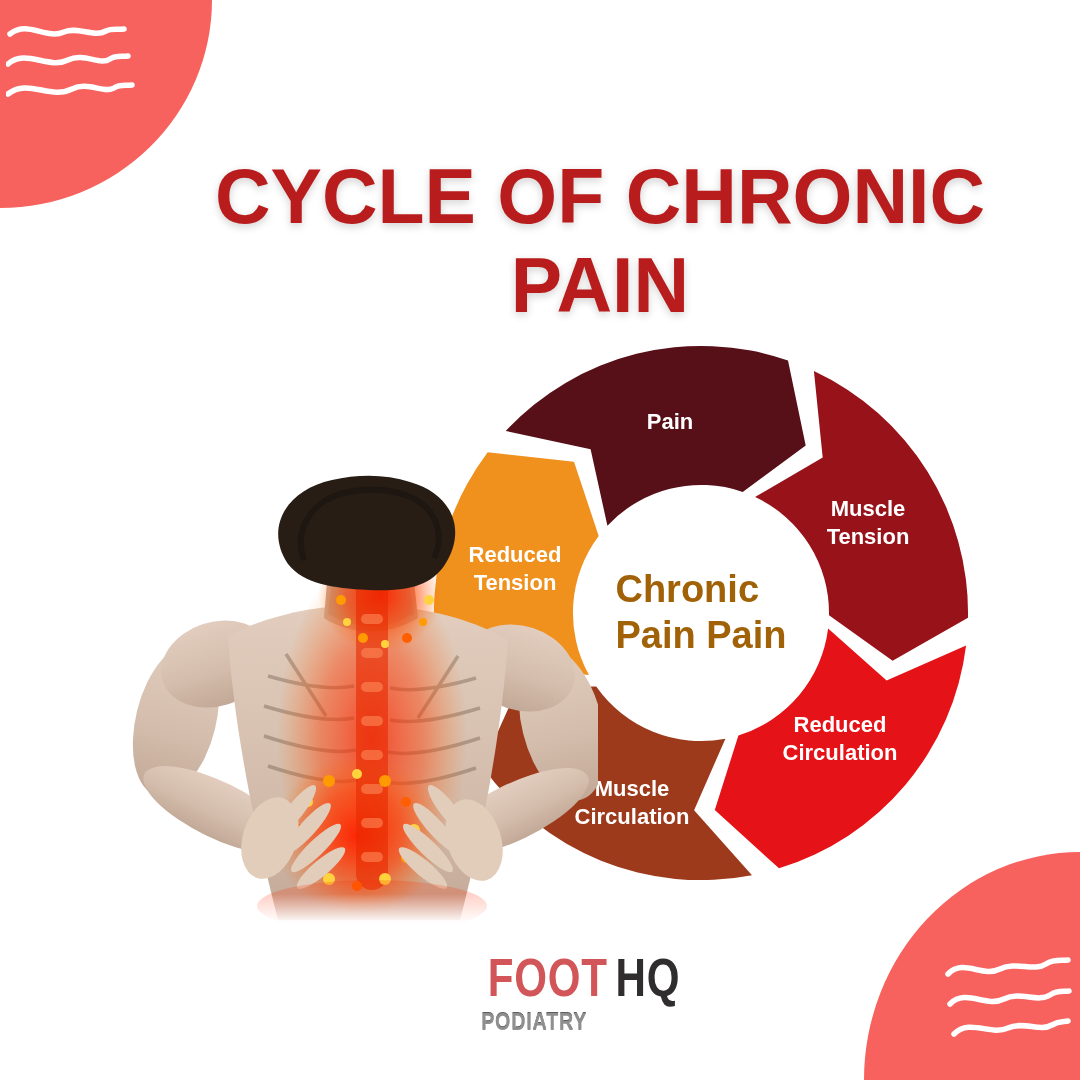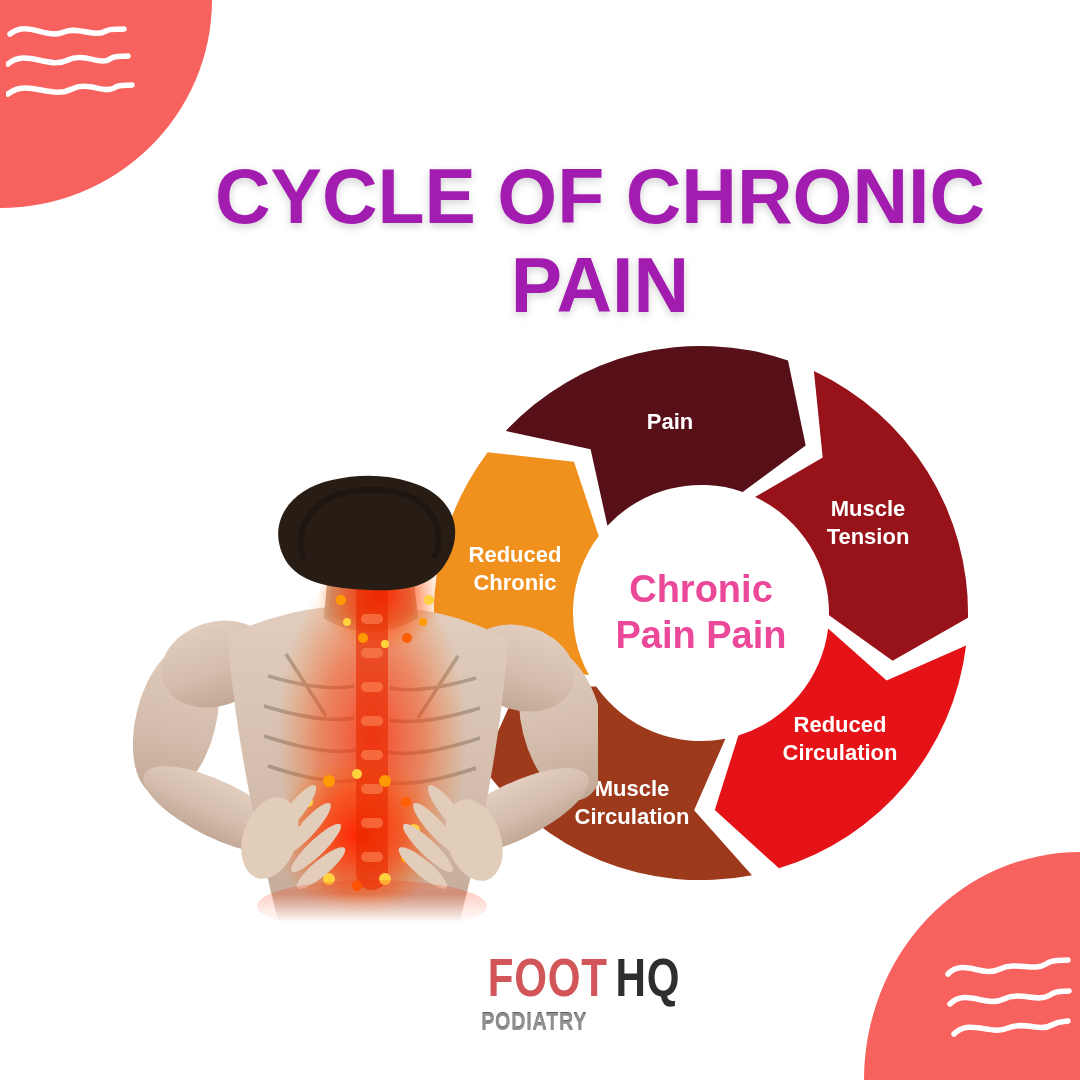--- a/index.html
+++ b/index.html
@@ -9,34 +9,34 @@
   }
   
   .blob-tl{position:absolute;left:0;top:0;width:212px;height:208px;background:#f8625e;border-radius:0 0 100% 0;z-index:1;}
   .blob-br{position:absolute;right:0;bottom:0;width:216px;height:228px;background:#f8625e;border-radius:100% 0 0 0;z-index:1;}
   .squiggle{position:absolute;}
   .squiggle.tl{left:6px;top:20px;}
   .squiggle.br{right:8px;bottom:38px;}
   
   .title{
     position:absolute;left:120px;right:0;top:100px;z-index:2;
-    text-align:center;color:#a21caf;font-weight:900;font-size:77px;line-height:1.16;
+    text-align:center;color:#b91c1c;font-weight:900;font-size:77px;line-height:1.16;
     letter-spacing:0px;text-shadow:0 3px 8px rgba(0,0,0,0.18);
   }
   .title span{display:block;}
   
   .diagram{position:absolute;left:420px;top:330px;width:560px;height:560px;z-index:3;}
   .diagram svg{position:absolute;left:0;top:0;}
   .seg-label{
     position:absolute;transform:translate(-50%,-50%);z-index:4;
     color:#ffffff;font-weight:700;font-size:22px;line-height:1.25;text-align:center;
   }
   .center-label{
     position:absolute;left:281px;top:283px;transform:translate(-50%,-50%);z-index:4;
-    color:#ec4899;font-weight:800;font-size:38px;line-height:1.2;text-align:center;white-space:nowrap;
+    color:#a16207;font-weight:800;font-size:38px;line-height:1.2;white-space:nowrap;
   }
   .center-label span{display:block;}
   
   .man{position:absolute;left:118px;top:468px;z-index:5;}
   
   .logo{position:absolute;left:452px;top:946px;width:162px;text-align:left;z-index:6;}
   .logo-words{white-space:nowrap;transform:scaleX(0.78);transform-origin:right center;}
   .logo-foot{color:#d25659;font-weight:900;font-size:54px;letter-spacing:1px;}
   .logo-hq{color:#2f2d2d;font-weight:900;font-size:54px;letter-spacing:1px;margin-left:10px;}
   .logo-tagline{
@@ -87,21 +87,21 @@
       <path d="M332,545.2 A267,267 0 0 1 62.3,436.3 L97.9,357.1 L176.2,356.5 A128,128 0 0 0 305.4,408.7 L274.1,480.3 Z" fill="#9e3a1c"></path>
 
       <path d="M47.4,412.5 A267,267 0 0 1 67.7,122.3 L154,131.7 L178.7,206 A128,128 0 0 0 169,345.1 L91.2,337.5 Z" fill="#f0911e"></path>
       <circle cx="281" cy="283" r="119" fill="#ffffff"></circle>
     </svg>
 
     <div class="seg-label" style="left:250px;top:92px;">Pain</div>
     <div class="seg-label" style="left:448px;top:192px;width:130px;">Muscle Tension</div>
     <div class="seg-label" style="left:420px;top:408px;width:150px;">Reduced Circulation</div>
     <div class="seg-label" style="left:212px;top:472px;width:160px;">Muscle Circulation</div>
-    <div class="seg-label" style="left:95px;top:238px;width:130px;">Reduced Chronic</div>
+    <div class="seg-label" style="left:95px;top:238px;width:130px;">Reduced Tension</div>
 
     <div class="center-label">
       <span>Chronic</span>
       <span>Pain Pain</span>
     </div>
   </div>
 
   <svg class="man" width="480" height="455" viewBox="0 0 480 455">
     <defs>
       <linearGradient id="skin" x1="0" y1="0" x2="0" y2="1">

